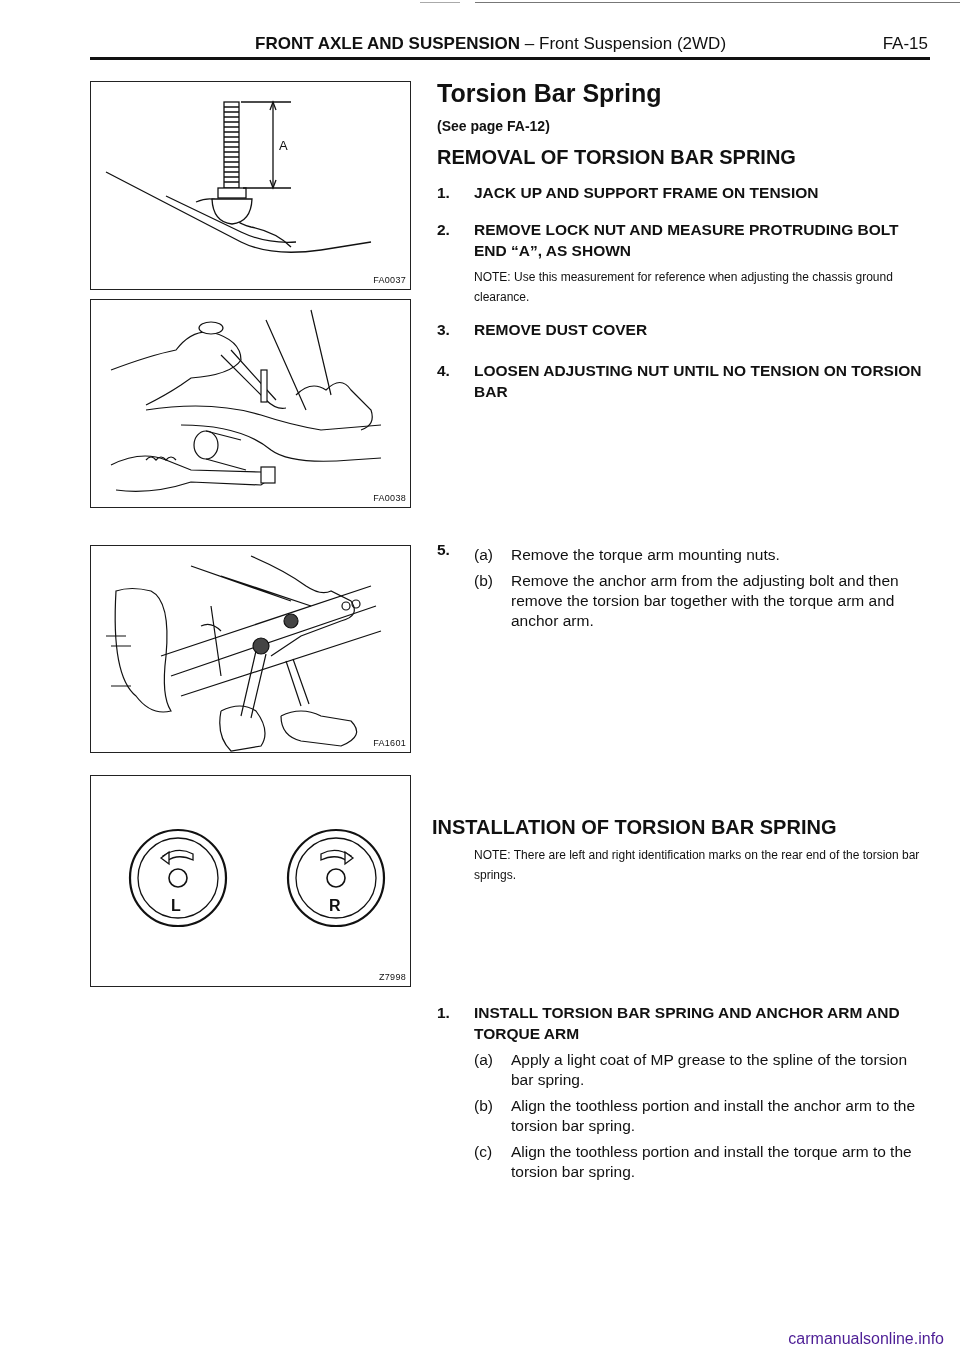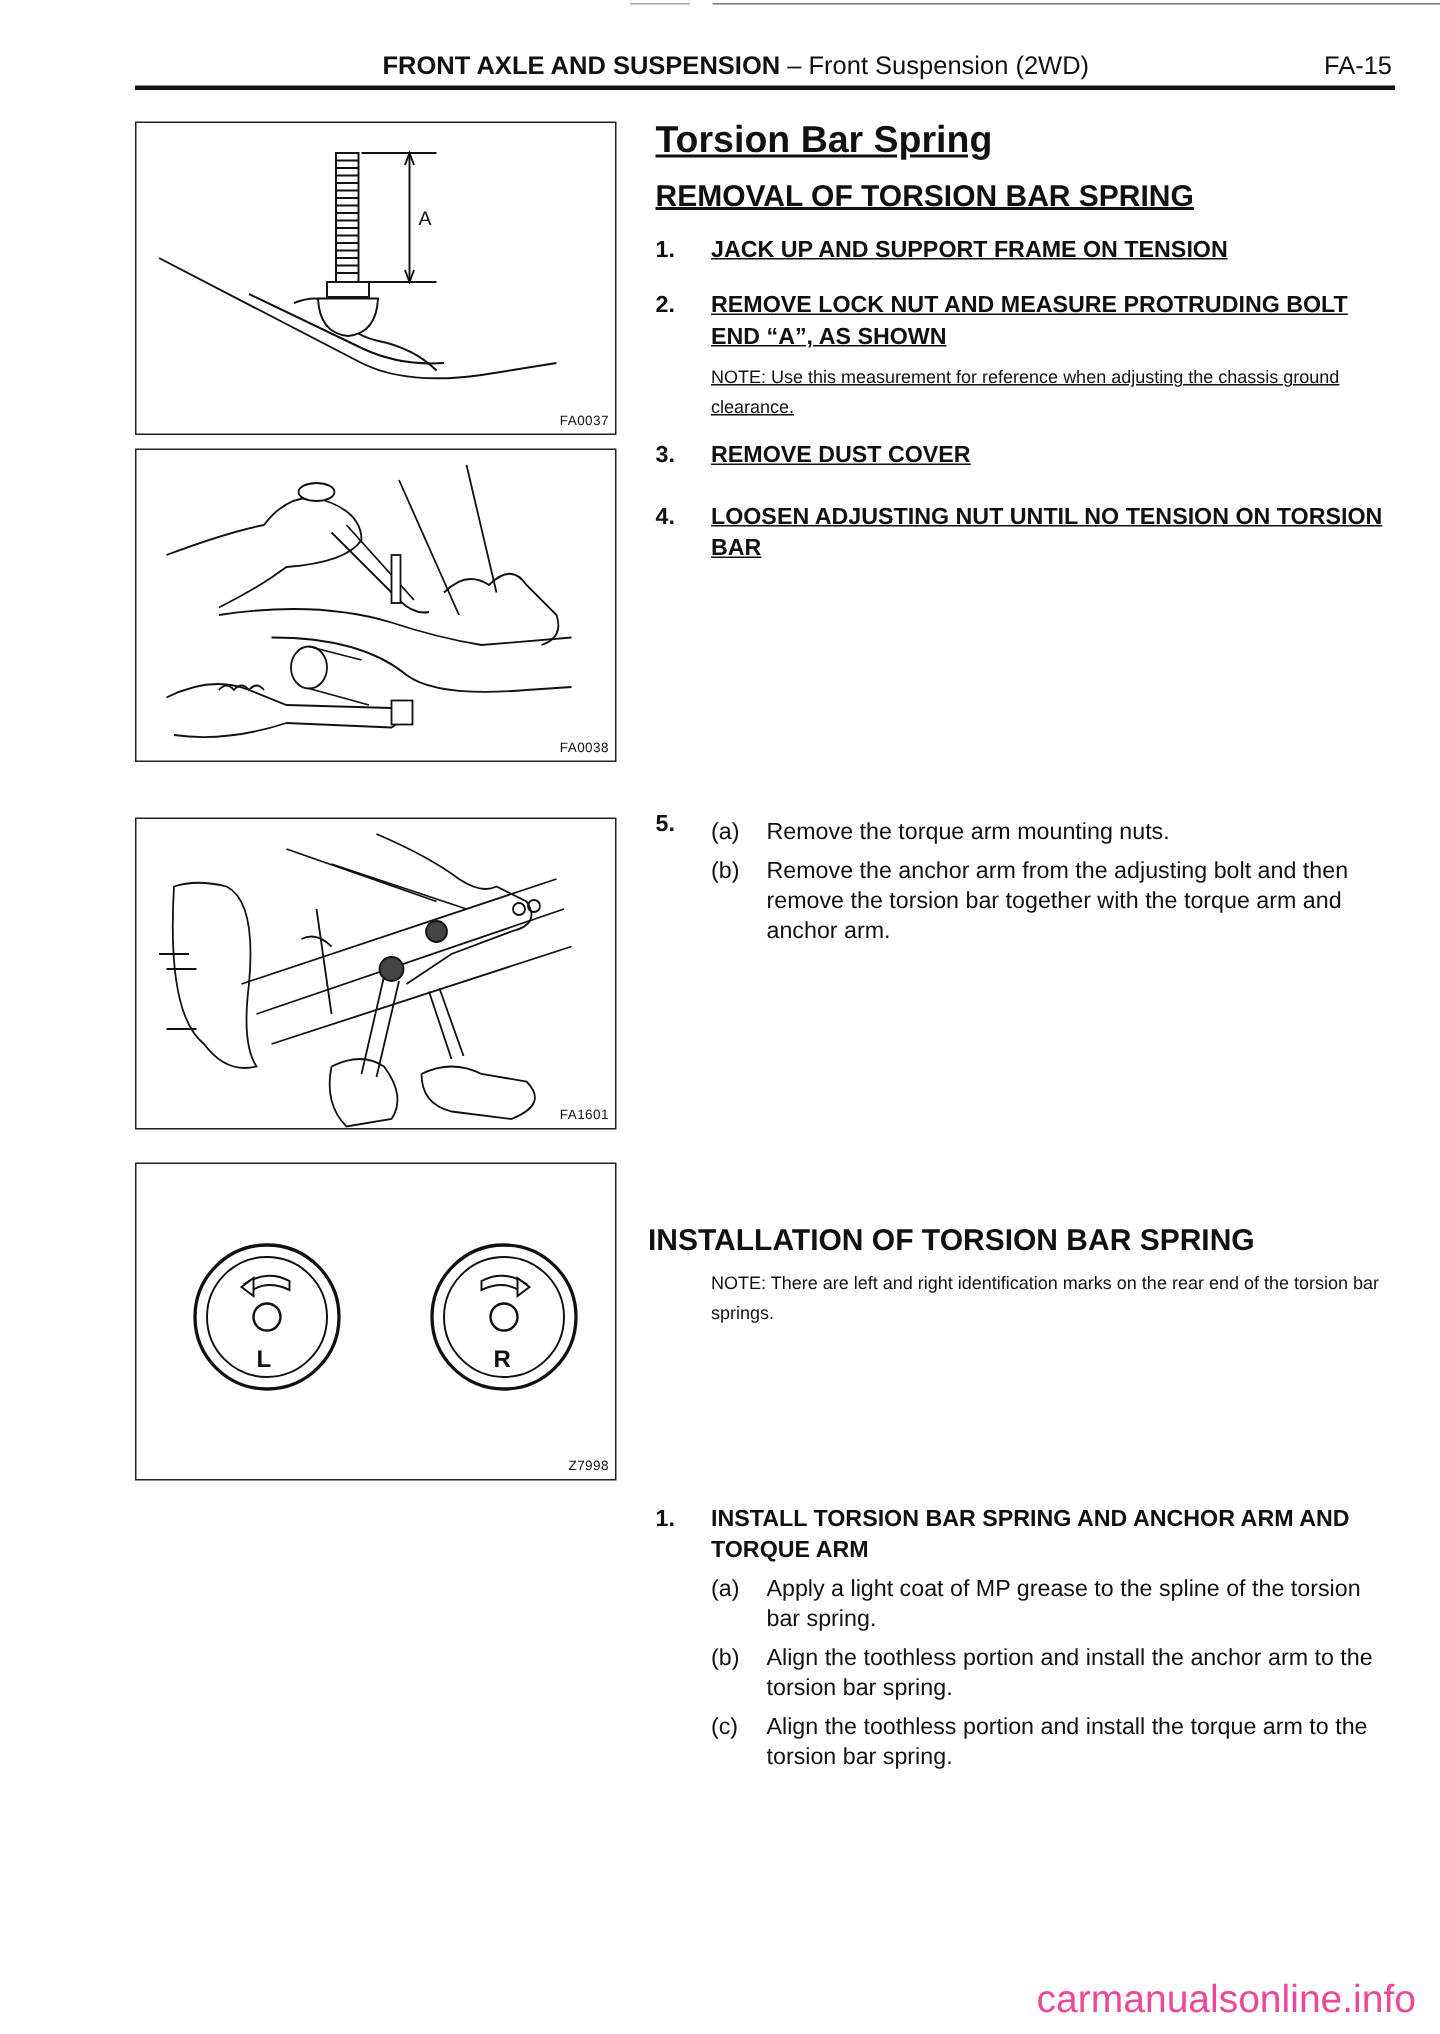--- a/index.html
+++ b/index.html
@@ -19,21 +19,21 @@
 
   .col { position:absolute; left:437px; width:490px; }
   .h1 { font-size:25px; font-weight:bold; }
   .see { font-size:14px; font-weight:bold; }
   .h2 { font-size:20px; font-weight:bold;margin-top:44px; }
   .step { position:relative; padding-left:37px; font-size:15.5px; font-weight:bold; line-height:21px; }
   .step .num { position:absolute; left:0; top:0; }
   .note { padding-left:37px; font-size:12px; line-height:20px; }
   .sub { position:relative; padding-left:74px; font-size:15.5px; line-height:20px; }
   .sub .lbl { position:absolute; left:37px; top:0; }
-  .footer { position:absolute; right:16px; bottom:8px; font-size:26px; color:#ec4899; }
+  .footer { position:absolute; right:16px; bottom:8px; font-size:16px; color:#4c1d95; }
 </style>
 </head>
 <body>
 
 <div class="topline2"></div>
 <div class="topline"></div>
 
 <div class="header">
   <div class="title"><b>FRONT AXLE AND SUSPENSION</b><span> – Front Suspension (2WD)</span></div>
   <div class="pageno">FA-15</div>
@@ -118,22 +118,23 @@
         <path d="M262 82 L254 76 L254 88 Z" stroke-width="1.3" fill="#fff"></path>
         <circle cx="245" cy="102" r="9" stroke-width="1.6"></circle>
       </g>
     </g>
     <text x="80" y="135" font-size="16" font-weight="bold" font-family="Liberation Sans, sans-serif" fill="#111">L</text>
     <text x="238" y="135" font-size="16" font-weight="bold" font-family="Liberation Sans, sans-serif" fill="#111">R</text>
   </svg>
   <div class="figid">Z7998</div>
 </div>
 
-<div class="col" style="top:79px;text-decoration:underline;">
+<div class="col" style="top:79px;">
   <div class="h1">Torsion Bar Spring</div>
+  <div class="see" style="margin-top:10px;">(See page FA-12)</div>
   <div class="h2" style="margin-top:12px;">REMOVAL OF TORSION BAR SPRING</div>
 
   <div class="step" style="margin-top:13px;">
     <span class="num">1.</span>
     <span>JACK UP AND SUPPORT FRAME ON TENSION</span>
   </div>
   <div class="step" style="margin-top:16px;">
     <span class="num">2.</span>
     <span>REMOVE LOCK NUT AND MEASURE PROTRUDING BOLT END “A”, AS SHOWN</span>
   </div>

